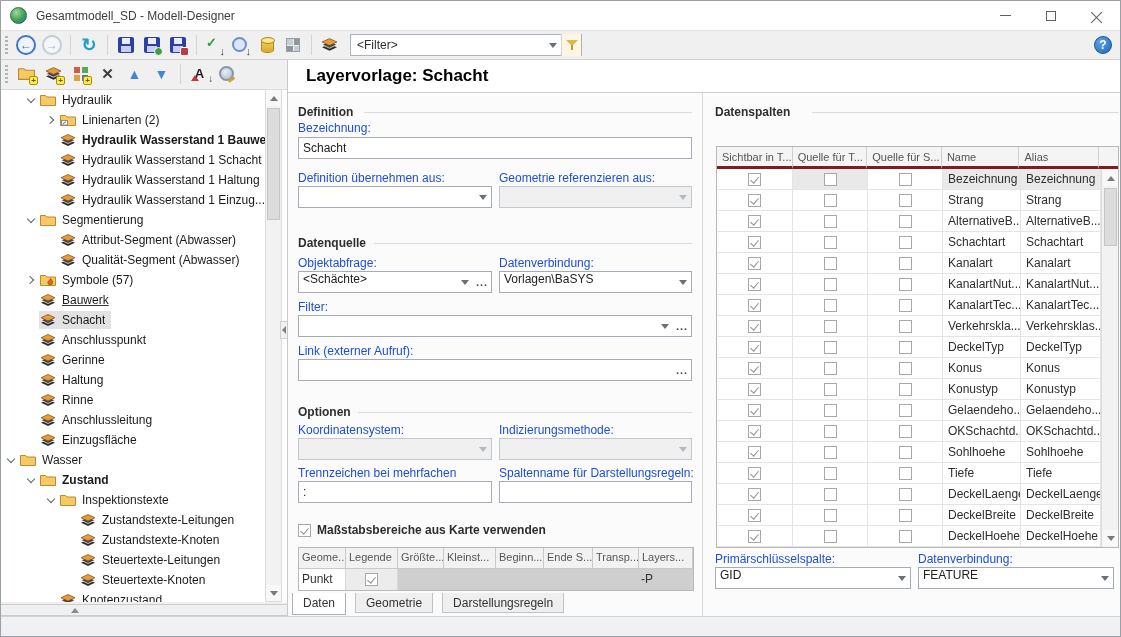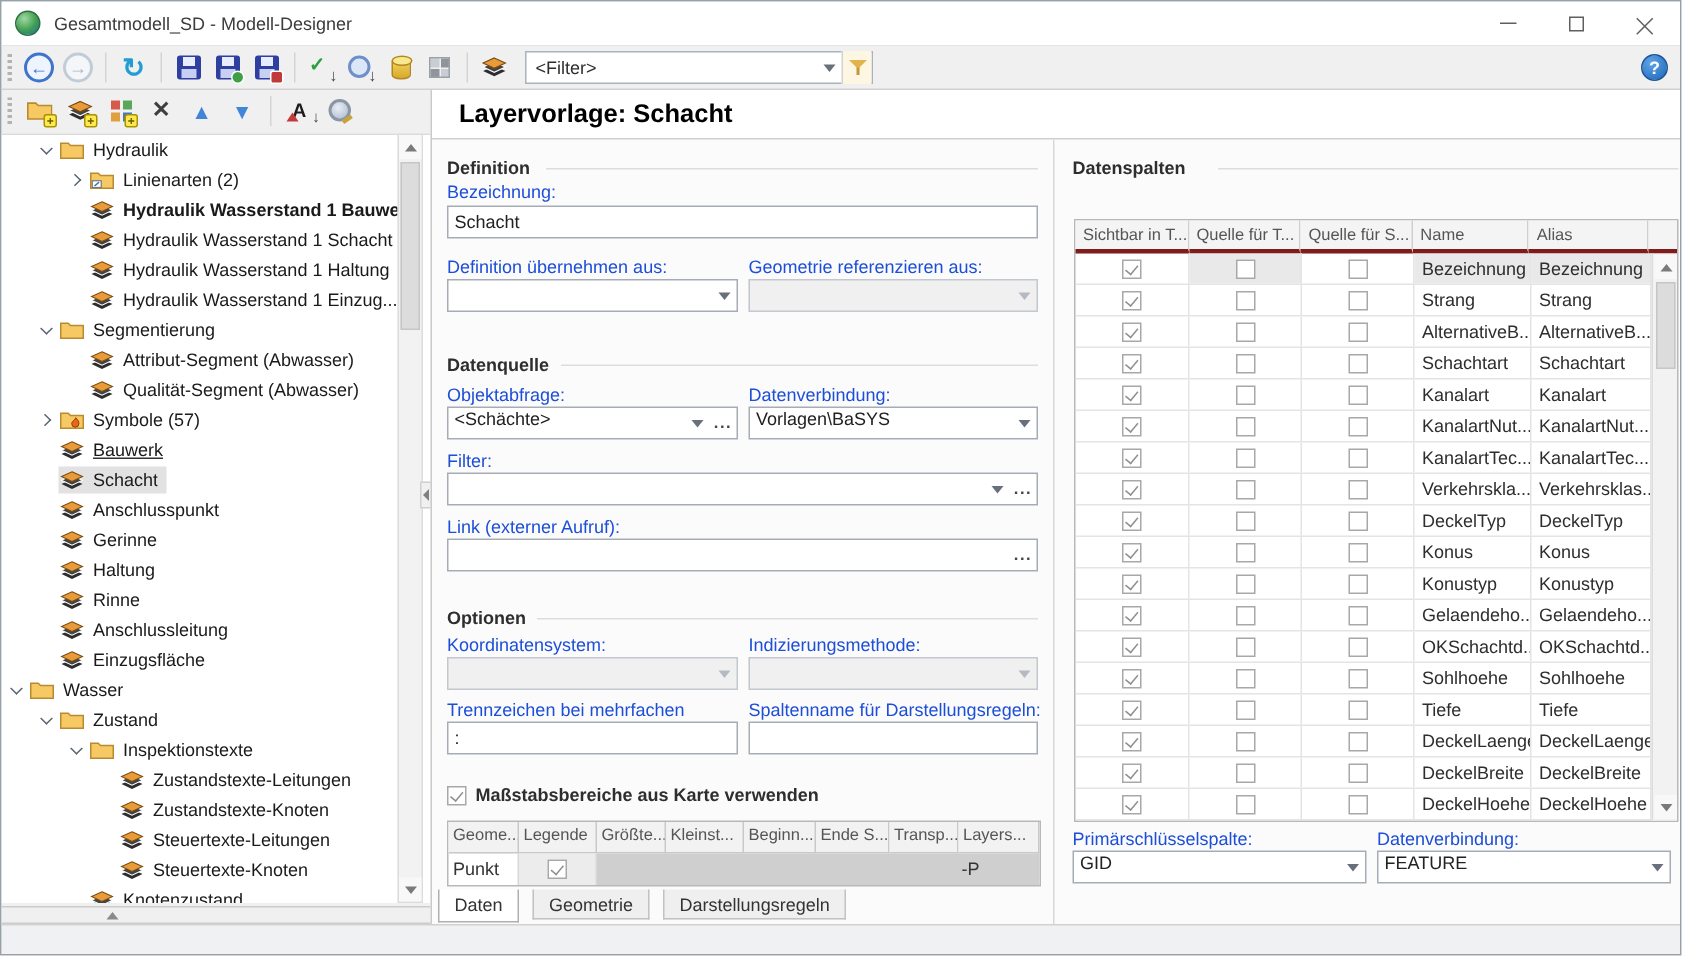--- a/index.html
+++ b/index.html
@@ -510,21 +510,21 @@
           </span>
           <span class="twrap">
             <span class="ticon">
               <svg width="16" height="12" viewBox="0 0 16 12">
                 <path d="M0.5,1.5 L5.5,1.5 L7,3 L15.5,3 L15.5,11.5 L0.5,11.5 Z" fill="#f6c964" stroke="#b98a2e"></path>
               </svg>
             </span>
             <span class="tlabel">Wasser</span>
           </span>
         </div>
-        <div class="titem" style="padding-left: 22px;">
+        <div class="titem" style="padding-left: 22px; font-weight: bold;">
           <span class="chev-slot">
             <i class="chev down"></i>
           </span>
           <span class="twrap">
             <span class="ticon">
               <svg width="16" height="12" viewBox="0 0 16 12">
                 <path d="M0.5,1.5 L5.5,1.5 L7,3 L15.5,3 L15.5,11.5 L0.5,11.5 Z" fill="#f6c964" stroke="#b98a2e"></path>
               </svg>
             </span>
             <span class="tlabel">Zustand</span>

